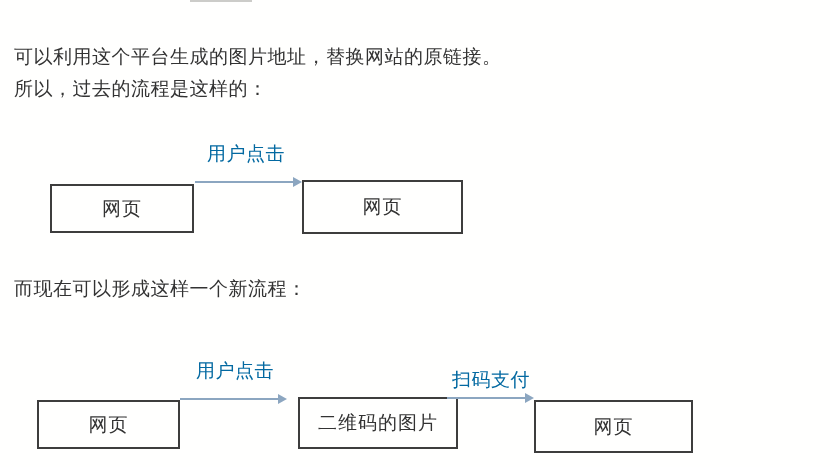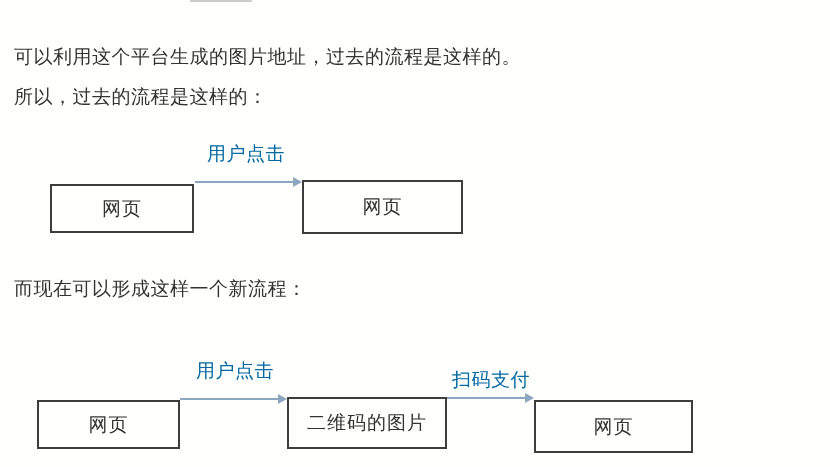--- a/index.html
+++ b/index.html
@@ -18,39 +18,39 @@
   }
   .text-line {
     position: absolute;
     font-size: 19px;
     line-height: 24px;
     color: #333333;
     white-space: nowrap;
     letter-spacing: 0.5px;
   }
   .t-intro1 { left: 14px; top: 44px; }
-  .t-intro2 { left: 14px; top: 84px; text-align: right; }
+  .t-intro2 { left: 14px; top: 76px; text-align: right; }
   .t-section2 { left: 14px; top: 276px; }
   .node {
     position: absolute;
     box-sizing: border-box;
     border: 2px solid #3d3d3d;
     background: #fffffe;
     display: flex;
     align-items: center;
     justify-content: center;
     font-size: 19px;
     color: #333333;
     letter-spacing: 1px;
     margin-top: 26px;
   }
   .f1-n1 { left: 50px;  top: 158px; width: 144px; height: 49px; }
   .f1-n2 { left: 302px; top: 154px; width: 161px; height: 54px; }
   .f2-n1 { left: 37px;  top: 374px; width: 143px; height: 49px; }
-  .f2-n2 { left: 287px; top: 371px; width: 160px; height: 52px; text-align: right; }
+  .f2-n2 { left: 298px; top: 371px; width: 160px; height: 52px; text-align: right; }
   .f2-n3 { left: 534px; top: 374px; width: 159px; height: 53px; }
   .edge-line {
     position: absolute;
     height: 2px;
     background: #8ca6c0;
   }
   .edge-head {
     position: absolute;
     width: 0; height: 0;
     border-left: 9px solid #8ca6c0;
@@ -74,21 +74,21 @@
   .f2-e1-label { left: 196px; top: 358px; }
   .f2-e2-label { left: 452px; top: 367px; }
 </style>
 </head>
 <body>
 
 <div class="canvas">
 
   <div class="remnant"></div>
 
-  <div class="text-line t-intro1">可以利用这个平台生成的图片地址，过去的流程是这样的。</div>
+  <div class="text-line t-intro1">可以利用这个平台生成的图片地址，替换网站的原链接。</div>
 
   <div class="text-line t-intro2">所以，过去的流程是这样的：</div>
 
   <div class="node f1-n1">
     <span>网页</span>
   </div>
 
   <div class="edge-label f1-e1-label">用户点击</div>
 
   <div class="edge-line f1-e1-line"></div>

